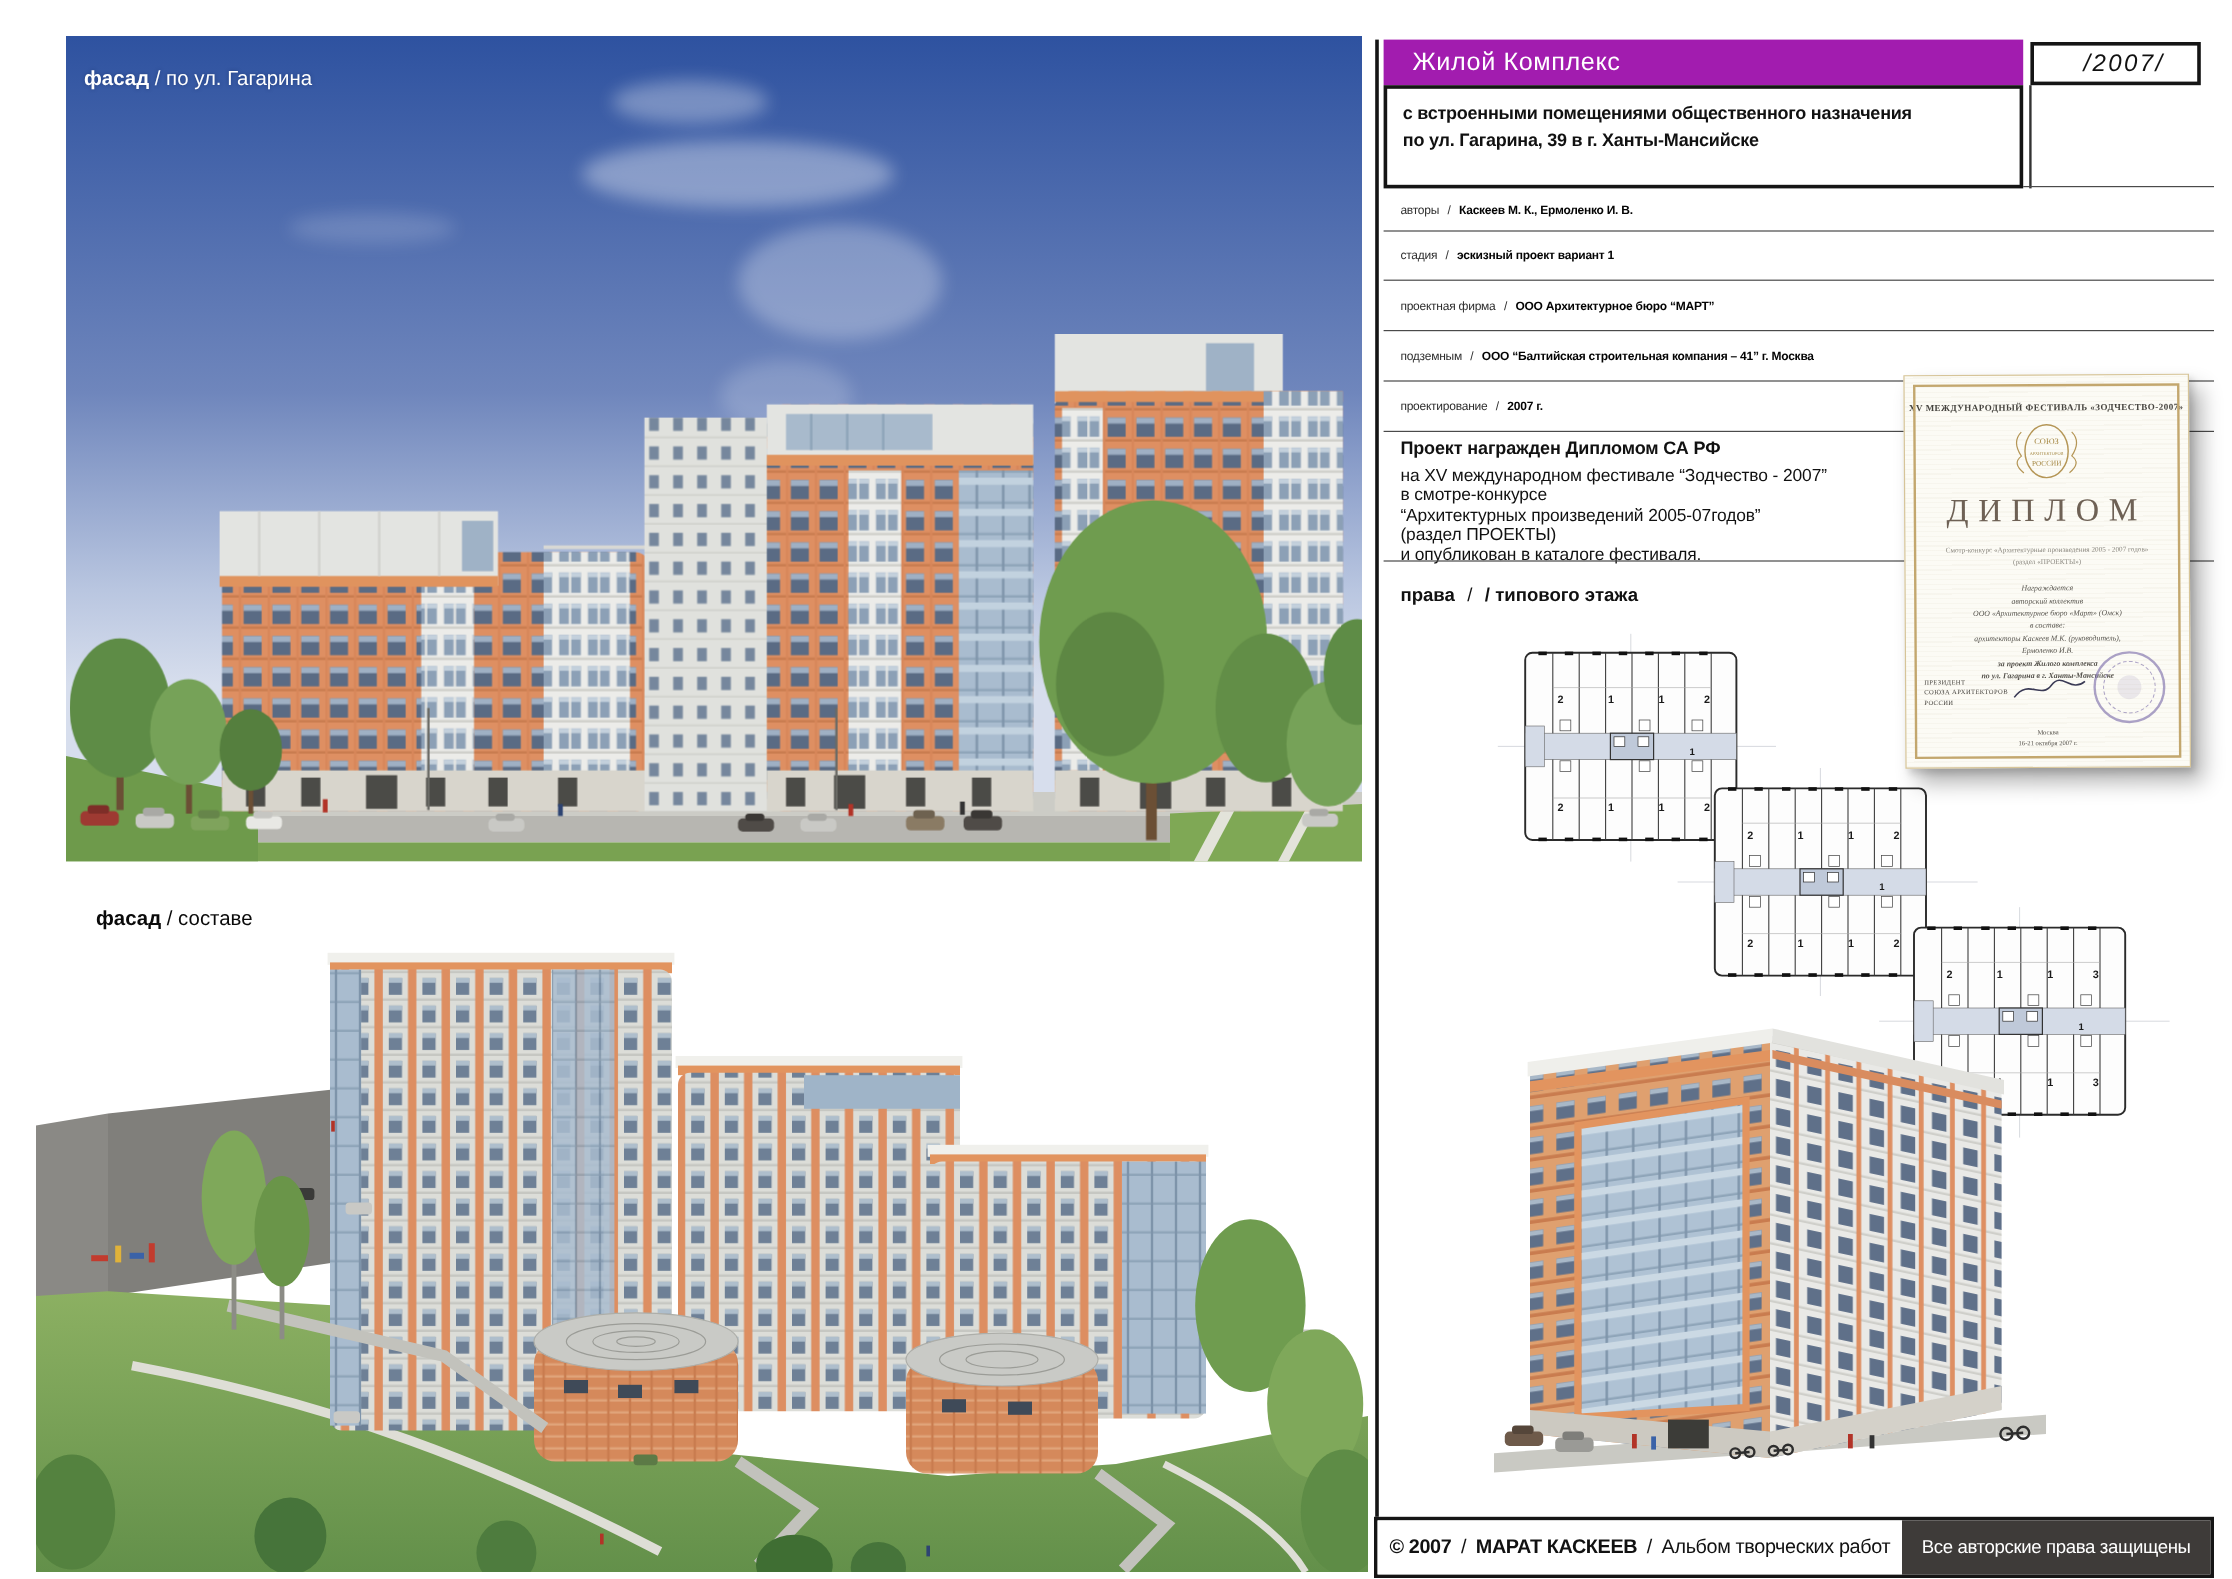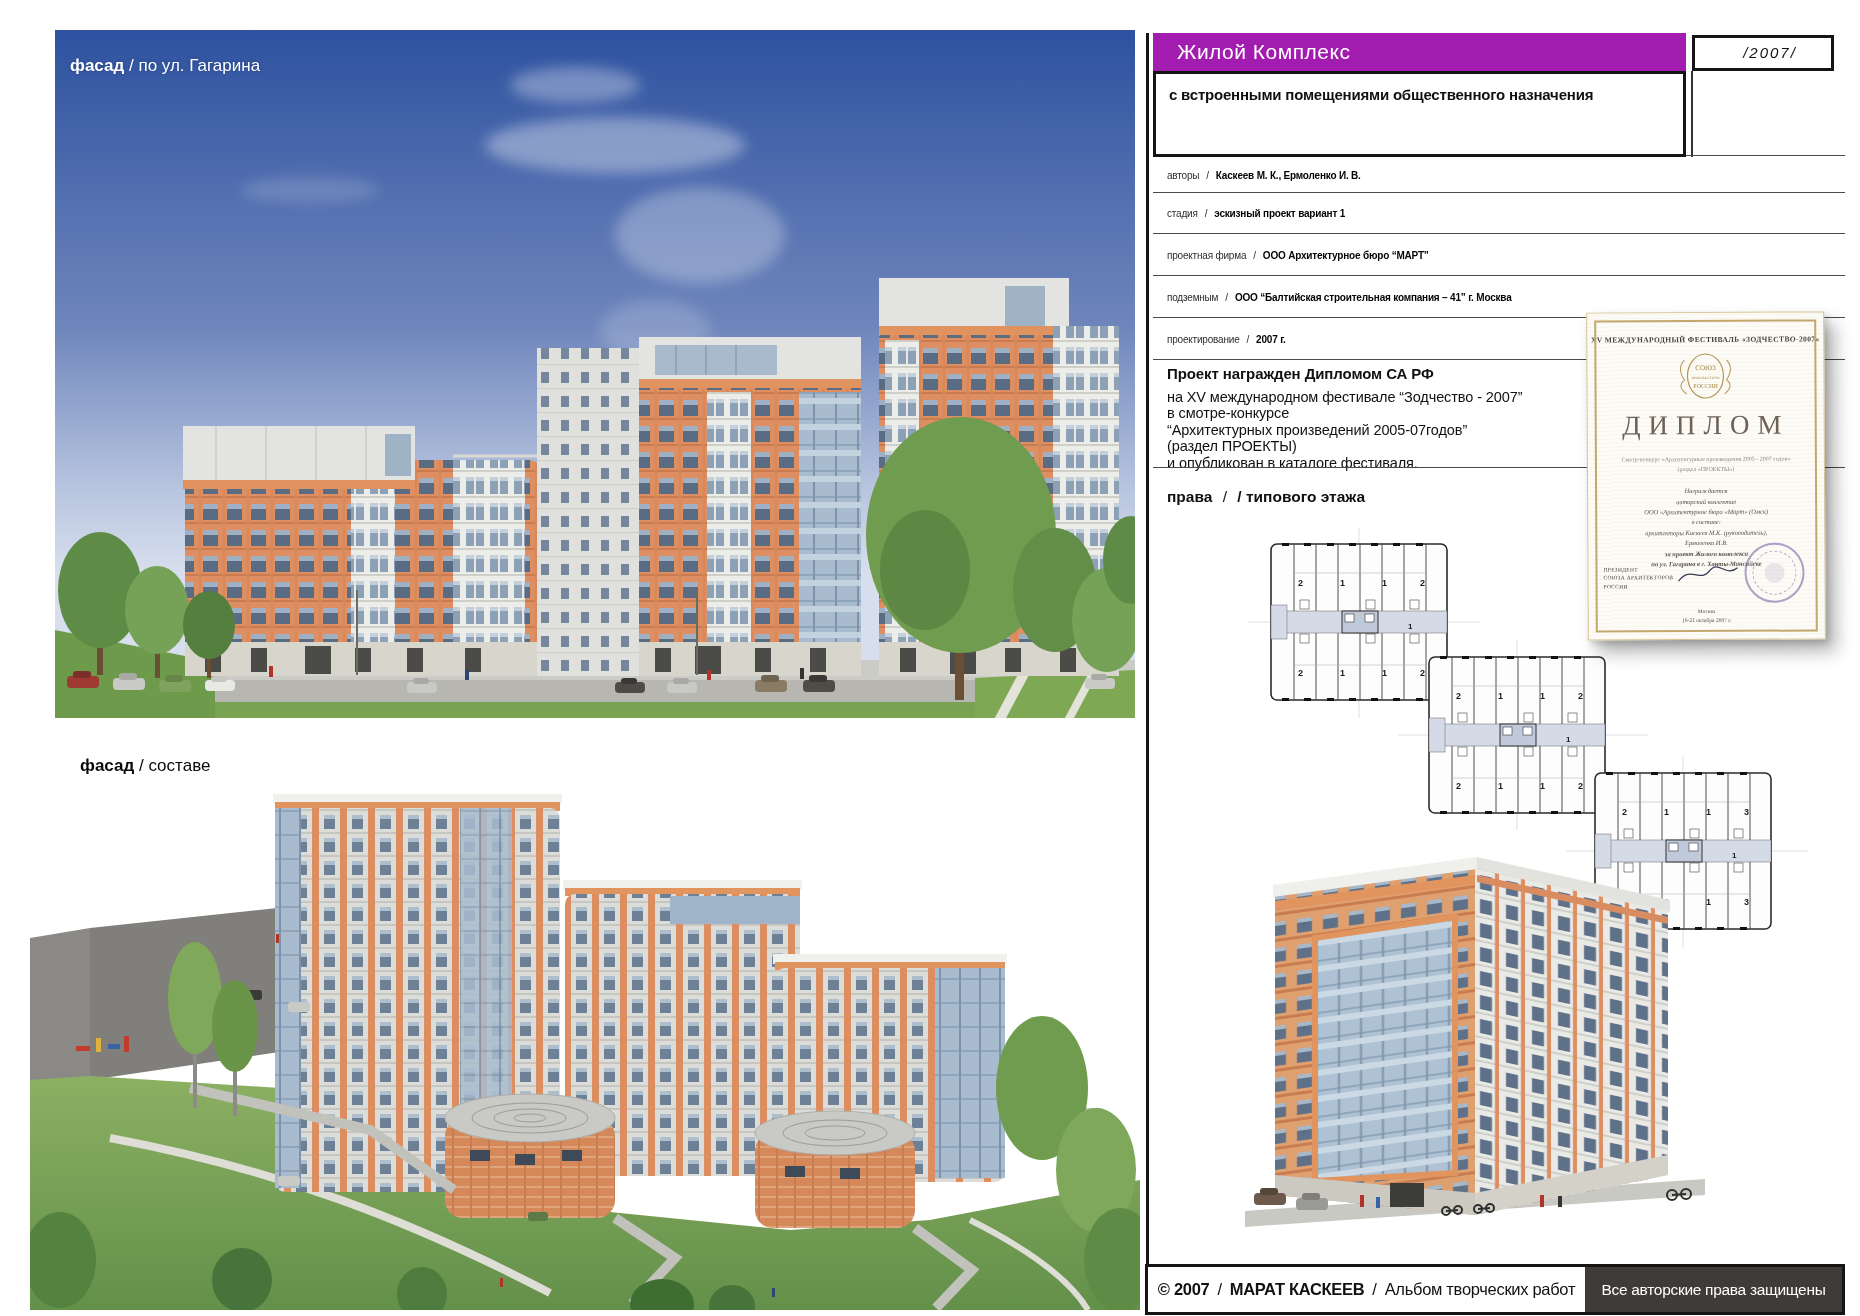--- a/index.html
+++ b/index.html
@@ -5,21 +5,21 @@
   html,body{margin:0;padding:0;background:#fff;}
   #page{position:relative;width:1860px;height:1316px;background:#fff;overflow:hidden;
         font-family:"Liberation Sans",sans-serif;color:#111;}
   .abs{position:absolute;}
   .sep{position:absolute;height:1px;background:#4a4a4a;}
   .vline{position:absolute;background:#151515;}
   
   .hdrbar{position:absolute;left:1153px;top:33px;width:533px;height:38px;background:#a21caf;
           color:#fff;font-size:21px;letter-spacing:.5px;line-height:38px;padding-left:24px;box-sizing:border-box;}
   .yearbox{position:absolute;left:1692px;top:35px;width:142px;height:36px;border:3px solid #151515;
-           box-sizing:border-box;font-size:15px;letter-spacing:2px;text-align:center;line-height:30px;font-style:italic;padding-left:14px;}
+           box-sizing:border-box;font-size:20px;letter-spacing:2px;text-align:center;line-height:30px;font-style:italic;padding-left:14px;}
   .subbox{position:absolute;left:1153px;top:71px;width:533px;height:86px;border:3px solid #151515;
           box-sizing:border-box;padding:9px 8px 12px 13px;font-weight:bold;font-size:15px;line-height:1.55;letter-spacing:-.2px;}
   .row{position:absolute;left:1153px;width:530px;display:flex;align-items:center;padding-left:14px;box-sizing:border-box;
        font-size:10px;letter-spacing:-.2px;white-space:nowrap;text-align:center;}
   .row .lab{color:#2e2e2e;font-weight:400;}
   .row .sl{margin:0 7px;color:#2e2e2e;font-weight:300;}
   .row .val{font-weight:bold;color:#040404;}
   .award{position:absolute;left:1167px;top:366px;width:440px;font-size:14.5px;line-height:16.5px;letter-spacing:-.1px;}
   .award .t{font-weight:bold;margin-bottom:6px;font-size:15px;}
   .viewlab{position:absolute;font-size:17px;white-space:nowrap;}
@@ -376,20 +376,21 @@
 
   <div class="hdrbar">
     <span>Жилой Комплекс</span>
   </div>
   <div class="yearbox">
     <span>/2007/</span>
   </div>
 
   <div class="subbox">
     <div>с встроенными помещениями общественного назначения</div>
+    <div>по ул. Гагарина, 39 в г. Ханты-Мансийске</div>
   </div>
   <div class="vline" style="left:1691px;top:71px;width:2px;height:86px;background:#333;"></div>
   <div class="sep" style="left:1686px;top:155px;width:159px;"></div>
 
   <div class="row" style="top:157px;height:36px;">
     <span class="lab">авторы</span>
     <span class="sl">/</span>
     <span class="val">Каскеев М. К., Ермоленко И. В.</span>
   </div>
   <div class="sep" style="left:1153px;top:192px;width:692px;"></div>

